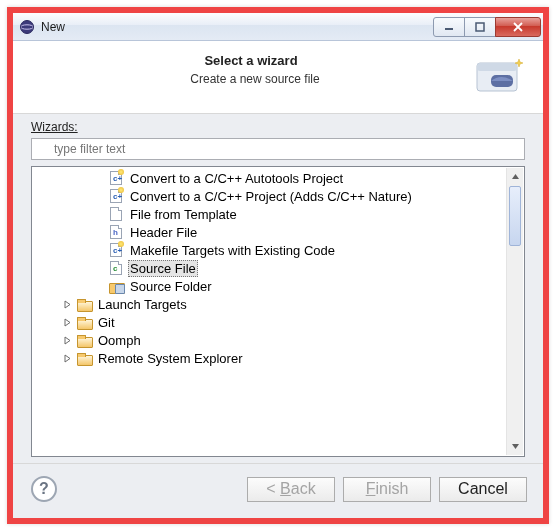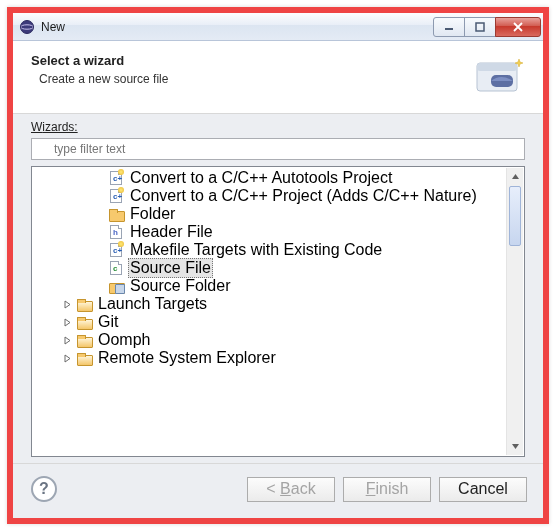--- a/index.html
+++ b/index.html
@@ -9,38 +9,38 @@
   .titlebar { height: 28px; background: linear-gradient(#fdfdfe, #e8eef7 45%, #dce5f1 46%, #e4ebf5); display: flex; align-items: center; padding: 0 2px 0 6px; border-bottom: 1px solid #b8c5d9; }
   .titlebar .app-icon { width: 16px; height: 16px; margin-right: 6px; display: flex; align-items: center; justify-content: center; }
   .titlebar .title-text { flex: 1; color: #1b1b1b; font-size: 12px; }
   .tbtns { display: flex; gap: 0; }
   .tbtn { width: 32px; height: 20px; border: 1px solid #8d9ab0; background: linear-gradient(#f7fafd,#e1e8f2); display:flex; align-items:center; justify-content:center; margin-left: -1px; }
   .tbtn.min { border-top-left-radius: 3px; border-bottom-left-radius: 3px; }
   .tbtn.close { width: 46px; background: linear-gradient(#e9a09a,#d15b50 45%,#c7382c 46%,#d9695d); border-color:#9c3a31; border-top-right-radius: 3px; border-bottom-right-radius: 3px; }
   .tbtn svg { display:block; }
   .body-top { background: #fff; border-bottom: 1px solid #d8d8d8; }
   .header-area { padding: 12px 16px 12px 18px; display: flex; align-items: flex-start; }
-  .header-texts { flex: 1; }
+  .header-texts { flex: 1; text-align: center; }
   .header-title { font-weight: bold; font-size: 13px; color: #222; margin-bottom: 4px; }
   .header-sub { font-size: 12px; color: #333; padding-left: 8px; }
   .header-icon { width: 56px; height: 48px; display:flex; align-items:center; justify-content:center; }
   .mid { padding: 6px 18px 6px 18px; flex: 1; display: flex; flex-direction: column; }
   .wizards-label { font-size: 12px; color: #222; margin-bottom: 4px; text-decoration: underline; }
   .wizards-label .ul { text-decoration: underline; }
   .filter-input { width: 100%; height: 22px; border: 1px solid #abadb3; padding: 2px 22px; font-size: 12px; font-family: inherit; color: #7a7a7a; outline: none; background:#fff; }
   .tree-wrap { position: relative; margin-top: 6px; flex: 1; }
   .tree { position: absolute; inset: 0; border: 1px solid #828790; background: #fff; overflow: hidden; padding: 2px 0; }
   .scrollbar { position: absolute; top: 1px; right: 1px; bottom: 1px; width: 17px; background: #f0f0f0; border-left: 1px solid #e4e4e4; }
   .scroll-up, .scroll-down { height: 17px; display:flex; align-items:center; justify-content:center; }
   .scroll-thumb { position:absolute; left:2px; right:2px; top:18px; height: 60px; background: linear-gradient(#e7eefb,#c7d6ef); border:1px solid #9fb4d8; border-radius: 2px; }
   .row { display: flex; align-items: center; height: 18px; padding-left: 6px; white-space: nowrap; }
   .row .twisty { width: 14px; height: 14px; display:flex; align-items:center; justify-content:center; margin-right: 2px; flex-shrink:0; }
   .row .spacer { display:inline-block; flex-shrink:0; }
   .row .node-icon { width: 16px; height: 16px; display:flex; align-items:center; justify-content:center; margin-right: 4px; flex-shrink:0; }
-  .row .label { font-size: 16px; color: #000; padding: 0 2px; }
+  .row .label { font-size: 13px; color: #000; padding: 0 2px; }
   .row.selected .label { border: 1px dotted #777; background: #e5e5e5; padding: 0 1px; }
   .footer-sep { height: 1px; background: #d8d8d8; }
   .footer { padding: 12px 16px 16px 18px; display: flex; align-items: center; gap: 8px; }
   .help-btn { width: 26px; height: 26px; border-radius: 50%; border: 2px solid #9da6b3; color: #6a7483; display:flex; align-items:center; justify-content:center; font-size: 16px; font-weight:bold; background:#fff; }
   .footer-spacer { flex: 1; }
   .wbtn { min-width: 88px; height: 25px; border: 1px solid #acacac; background: linear-gradient(#fcfcfc,#ebebeb); font-size: 16px; font-family: inherit; color: #222; padding: 0 10px; }
   .wbtn.disabled { color: #a4a4a4; }
   .wbtn.default { border: 1px solid #3c7fb1; box-shadow: inset 0 0 0 1px #a5d0ea; }
   .wbtn .ul { text-decoration: underline; }
   
@@ -137,23 +137,25 @@
                     <span class="corner"></span>
                     <span class="badge">c+</span>
                   </span>
                 </span>
                 <span class="label">Convert to a C/C++ Project (Adds C/C++ Nature)</span>
               </div>
               <div class="row">
                 <span class="spacer" style="width:54px"></span>
                 <span class="twisty"></span>
                 <span class="node-icon">
-                  <span class="ic-folder"></span>
-                </span>
-                <span class="label">Folder</span>
+                  <span class="ic-file">
+                    <span class="corner"></span>
+                  </span>
+                </span>
+                <span class="label">File from Template</span>
               </div>
               <div class="row">
                 <span class="spacer" style="width:54px"></span>
                 <span class="twisty"></span>
                 <span class="node-icon">
                   <span class="ic-file h">
                     <span class="corner"></span>
                     <span class="badge">h</span>
                   </span>
                 </span>

